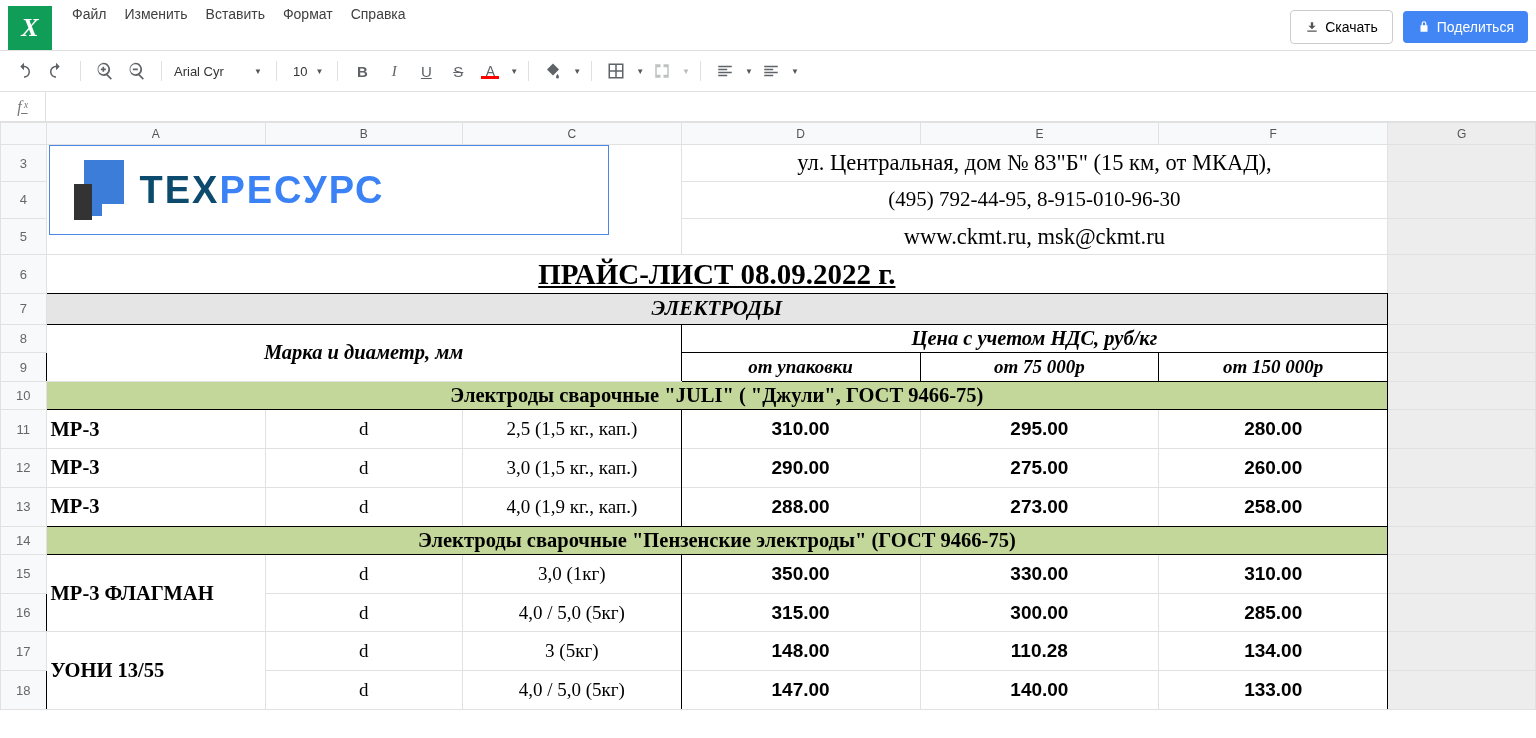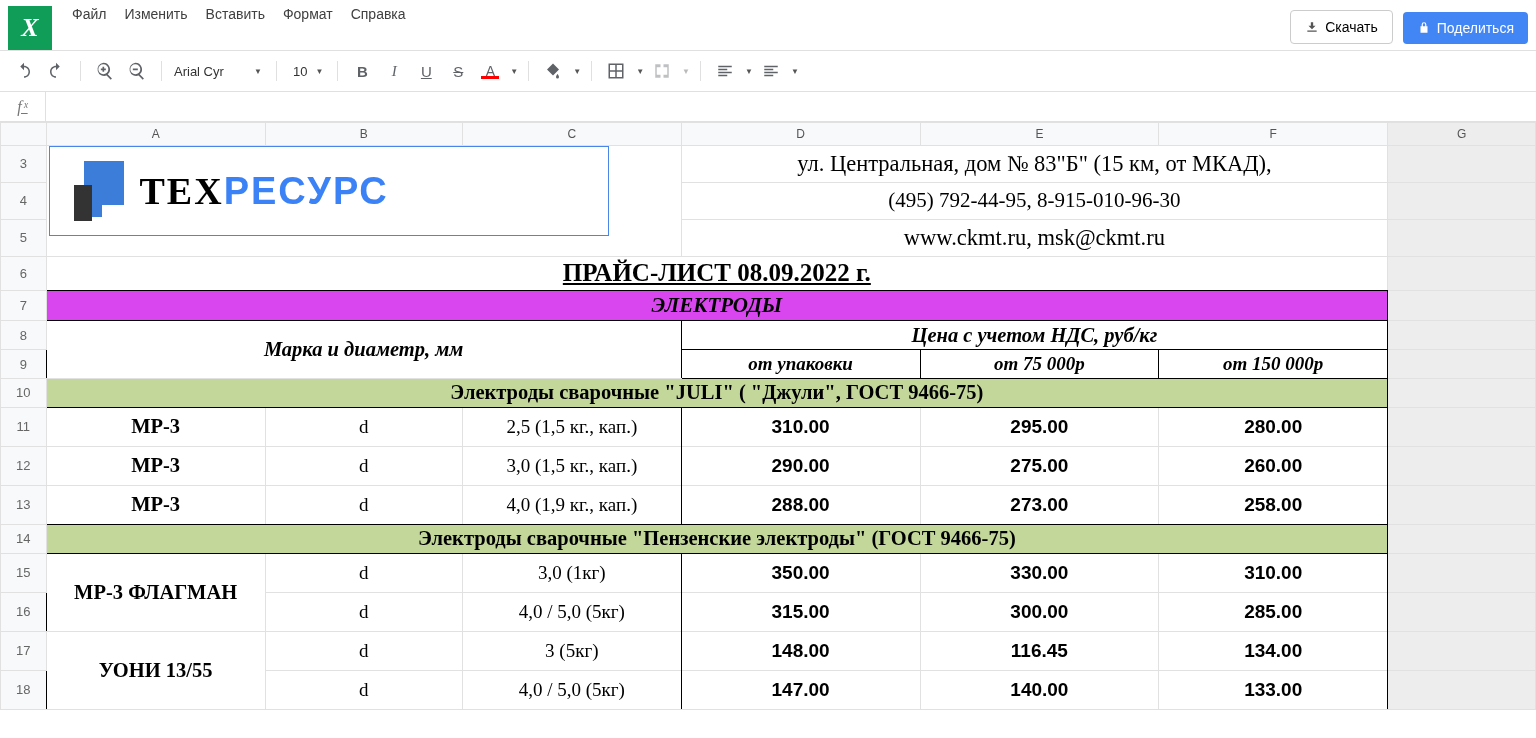--- a/index.html
+++ b/index.html
@@ -4,21 +4,21 @@
   <style>
     * { margin: 0; padding: 0; box-sizing: border-box; }
     body { font-family: Arial, sans-serif; font-size: 13px; background: #fff; overflow: hidden; }
     
     .app-header { display: flex; align-items: flex-start; padding: 6px 8px 0 8px; border-bottom: 1px solid #e0e0e0; }
     .app-icon { width: 44px; height: 44px; background: #0f9d58; color: #fff; display: flex; align-items: center; justify-content: center; font-size: 26px; font-weight: bold; font-style: italic; font-family: 'Times New Roman', serif; margin-right: 20px; }
     .title-area { flex: 1; }
     .doc-title { font-size: 18px; color: #444; margin-bottom: 4px; }
     .menu-bar { display: flex; gap: 18px; font-size: 14px; color: #404040; padding-bottom: 8px; }
     .menu-item { cursor: pointer; }
-    .header-buttons { display: flex; gap: 10px; align-items: flex-end; margin-top: 4px; }
+    .header-buttons { display: flex; gap: 10px; align-items: center; margin-top: 4px; }
     .btn { padding: 8px 14px; border-radius: 4px; font-size: 14px; font-weight: 500; cursor: pointer; display: flex; align-items: center; gap: 6px; border: 1px solid #ccc; background: #fff; }
     .btn-primary { background: #4285f4; color: #fff; border: none; }
     .btn svg { width: 14px; height: 14px; }
     
     .toolbar { display: flex; align-items: center; gap: 4px; padding: 6px 10px; border-bottom: 1px solid #e0e0e0; min-height: 40px; }
     .tb-btn { width: 28px; height: 28px; display: flex; align-items: center; justify-content: center; cursor: pointer; color: #5f6368; border-radius: 2px; }
     .tb-sep { width: 1px; height: 20px; background: #e0e0e0; margin: 0 6px; }
     .tb-select { border: none; background: transparent; font-size: 13px; color: #333; padding: 4px 2px; cursor: pointer; min-width: 80px; }
     .tb-dropdown { display: flex; align-items: center; padding-right: 4px; }
     .tb-arrow { font-size: 8px; color: #555; margin-left: 2px; }
@@ -44,33 +44,33 @@
     
     .cell { padding: 2px 4px; font-size: 18px; color: #000; vertical-align: middle; height: 28px; overflow: hidden; white-space: nowrap; font-family: 'Times New Roman', serif; background:#fff;}
     
     .logo-cell { position: relative; }
     .logo-box { position: absolute; top: 0; left: 2px; width: 560px; height: 90px; border: 1px solid #4a86e8; display: flex; align-items: center; padding-left: 24px; gap: 16px; background: #fff; z-index: 1; }
     .logo-mark { width: 50px; height: 60px; position: relative; }
     .logo-mark-bar { position:absolute; bottom:0; left:0; width:18px; height:36px; background:#333; }
     .logo-mark-p { position:absolute; top:0; left:10px; width:40px; height:44px; background:#3b7dd8; }
     .logo-mark-p::after { content:''; position:absolute; bottom:-12px; left:0; width:18px; height:16px; background:#3b7dd8; }
     .logo-text { font-size: 38px; font-weight: bold; letter-spacing: 2px; font-family: Arial, sans-serif; }
-    .logo-text .blue { color: #000000; font-family: Liberation Serif, serif; }
+    .logo-text .blue { color: #0c4a6e; }
     .logo-text .gray { color: #3b82f6; }
     
     .addr { text-align: center; font-size: 22.5px; font-family: 'Times New Roman', serif; }
     .addr-small { text-align: center; font-size: 21px; font-family: 'Times New Roman', serif; margin-left: 8px; }
     
-    .section-title { text-align: center; font-weight: bold; font-size: 25px; font-family: 'Times New Roman', serif; text-decoration: underline; }
-    .section-head { background: #d946ef; text-align: center; font-weight: bold; font-style: italic; font-size: 21px; font-family: 'Times New Roman', serif; }
+    .section-title { text-align: center; font-weight: bold; font-size: 29px; font-family: 'Times New Roman', serif; text-decoration: underline; }
+    .section-head { background: #e5e5e5; text-align: center; font-weight: bold; font-style: italic; font-size: 21px; font-family: 'Times New Roman', serif; }
     .sub-header { text-align: center; font-style: italic; font-weight: bold; font-size: 20.5px; font-family: 'Times New Roman', serif; }
     .sub-header2 { text-align: center; font-style: italic; font-weight: bold; font-size: 19px; font-family: 'Times New Roman', serif; }
     .group-head { background: #c4d79b; text-align: center; font-weight: bold; font-size: 20.5px; font-family: 'Times New Roman', serif; }
     
-    .data-brand { text-align: center; font-weight: bold; font-size: 20.5px; font-family: 'Times New Roman', serif; }
+    .data-brand { text-align: left; font-weight: bold; font-size: 20.5px; font-family: 'Times New Roman', serif; }
     .data-d { text-align: center; font-size: 19px; font-family: 'Times New Roman', serif; }
     .data-size { text-align: center; font-weight: normal; font-size: 19px; font-family: 'Times New Roman', serif; }
     .data-price { text-align: center; font-weight: bold; font-size: 19px; font-family: 'Arial Cyr', Arial, sans-serif; }
     
     .dotted-b { border-bottom: 1.5px dotted #000 !important; }
     .dotted-r { border-right: 1.5px dotted #000 !important; }
     .solid-b { border-bottom: 1.5px solid #000 !important; }
     .solid-t { border-top: 1.5px solid #000 !important; }
     .solid-r { border-right: 1.5px solid #000 !important; }
     .solid-l { border-left: 1.5px solid #000 !important; }
@@ -319,21 +319,21 @@
     <td class="cell data-price dotted-b dotted-r tall2">300.00</td>
     <td class="cell data-price dotted-b solid-r tall2">285.00</td>
     <td class="cell g-col"></td>
   </tr>
   <tr>
     <th class="row-header tall2">17</th>
     <td class="cell data-brand dotted-r solid-l tall2" rowspan="2">УОНИ 13/55</td>
     <td class="cell data-d dotted-b dotted-r tall2">d</td>
     <td class="cell data-size dotted-b solid-r tall2">3 (5кг)</td>
     <td class="cell data-price dotted-b dotted-r tall2">148.00</td>
-    <td class="cell data-price dotted-b dotted-r tall2">116.45</td>
+    <td class="cell data-price dotted-b dotted-r tall2">110.28</td>
     <td class="cell data-price dotted-b solid-r tall2">134.00</td>
     <td class="cell g-col"></td>
   </tr>
   <tr>
     <th class="row-header tall2">18</th>
     <td class="cell data-d dotted-r tall2">d</td>
     <td class="cell data-size solid-r tall2">4,0 / 5,0 (5кг)</td>
     <td class="cell data-price dotted-r tall2">147.00</td>
     <td class="cell data-price dotted-r tall2">140.00</td>
     <td class="cell data-price solid-r tall2">133.00</td>

